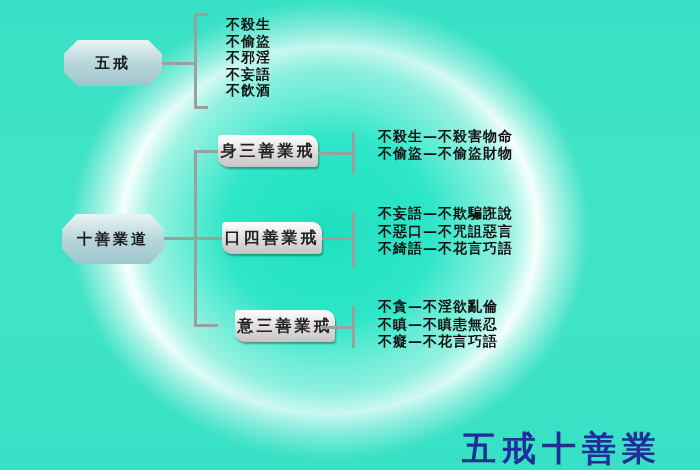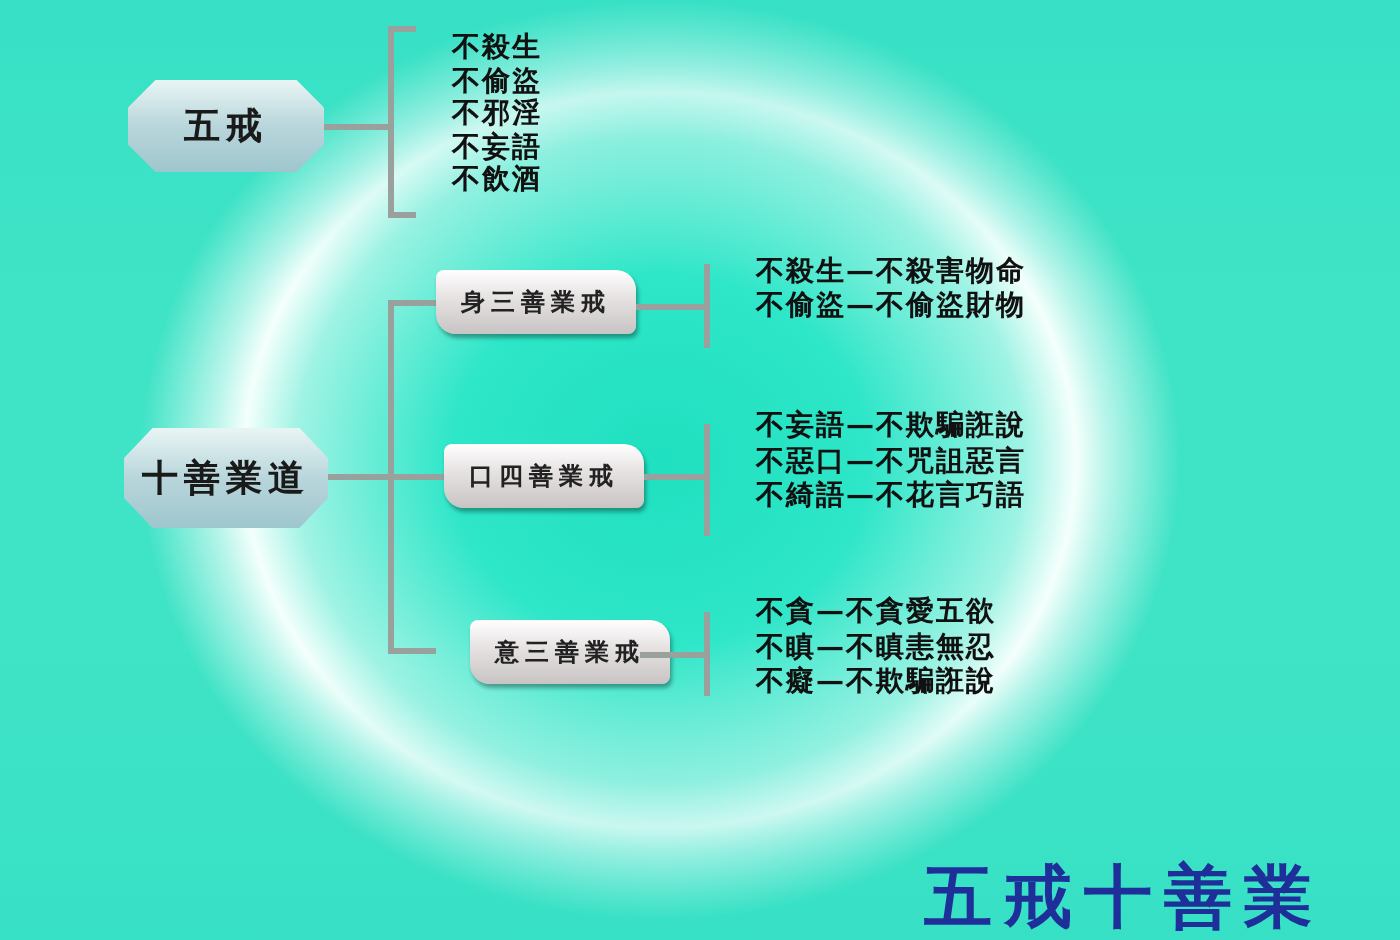--- a/index.html
+++ b/index.html
@@ -12,29 +12,29 @@
     .bg-edge {
       position: absolute; inset: 0;
       background: linear-gradient(to bottom, rgba(40,220,195,0.35), rgba(40,220,195,0) 30%, rgba(40,220,195,0) 70%, rgba(40,220,195,0.35));
       pointer-events: none;
     }
     .oval {
       position: absolute;
       background: linear-gradient(to bottom, #e9f5f5 0%, #b8d6db 50%, #9ec6cd 100%);
       clip-path: polygon(14% 0, 86% 0, 100% 30%, 100% 70%, 86% 100%, 14% 100%, 0 70%, 0 30%);
       display: flex; align-items: center; justify-content: center;
-      font-weight: bold; font-size: 18px; color: #1a1a1a; letter-spacing: 3px;
+      font-weight: bold; font-size: 15px; color: #1a1a1a; letter-spacing: 3px;
     }
     .scroll {
       position: absolute;
       background: linear-gradient(to bottom, #ffffff 0%, #e8e4e4 40%, #c9c4c4 100%);
       border-radius: 4px 10px 4px 10px;
       box-shadow: 1px 2px 2px rgba(0,0,0,0.35);
       display: flex; align-items: center; justify-content: center;
-      font-weight: bold; font-size: 12px; color: #222; letter-spacing: 3px;
+      font-weight: bold; font-size: 16px; color: #222; letter-spacing: 3px;
     }
     .line { position: absolute; background: #9aa09c; }
     .vline { width: 3px; }
     .hline { height: 3px; }
     .list { position: absolute; font-size: 14px; font-weight: bold; color: #111; line-height: 16.5px; letter-spacing: 1px; }
     .list div { white-space: nowrap; text-align: center; }
     .title {
       position: absolute; left: 462px; top: 426px;
       font-size: 34px; font-weight: bold; color: #1f2f9a; letter-spacing: 6px;
     }
@@ -88,18 +88,18 @@
   <div>不惡口—不咒詛惡言</div>
   <div>不綺語—不花言巧語</div>
 </div>
 
 <div class="scroll" style="left:235px; top:310px; width:100px; height:32px;">
   <span>意三善業戒</span>
 </div>
 <div class="line hline" style="left:320px; top:326px; width:34px;"></div>
 <div class="line vline" style="left:352px; top:306px; height:42px;"></div>
 <div class="list" style="left:378px; top:298px; line-height:17.5px;">
-  <div>不貪—不貪愛五欲</div>
+  <div>不貪—不淫欲亂倫</div>
   <div>不瞋—不瞋恚無忍</div>
-  <div>不癡—不欺騙誑說</div>
+  <div>不癡—不花言巧語</div>
 </div>
 
 <div class="title">五戒十善業</div>
 
 </body></html>

